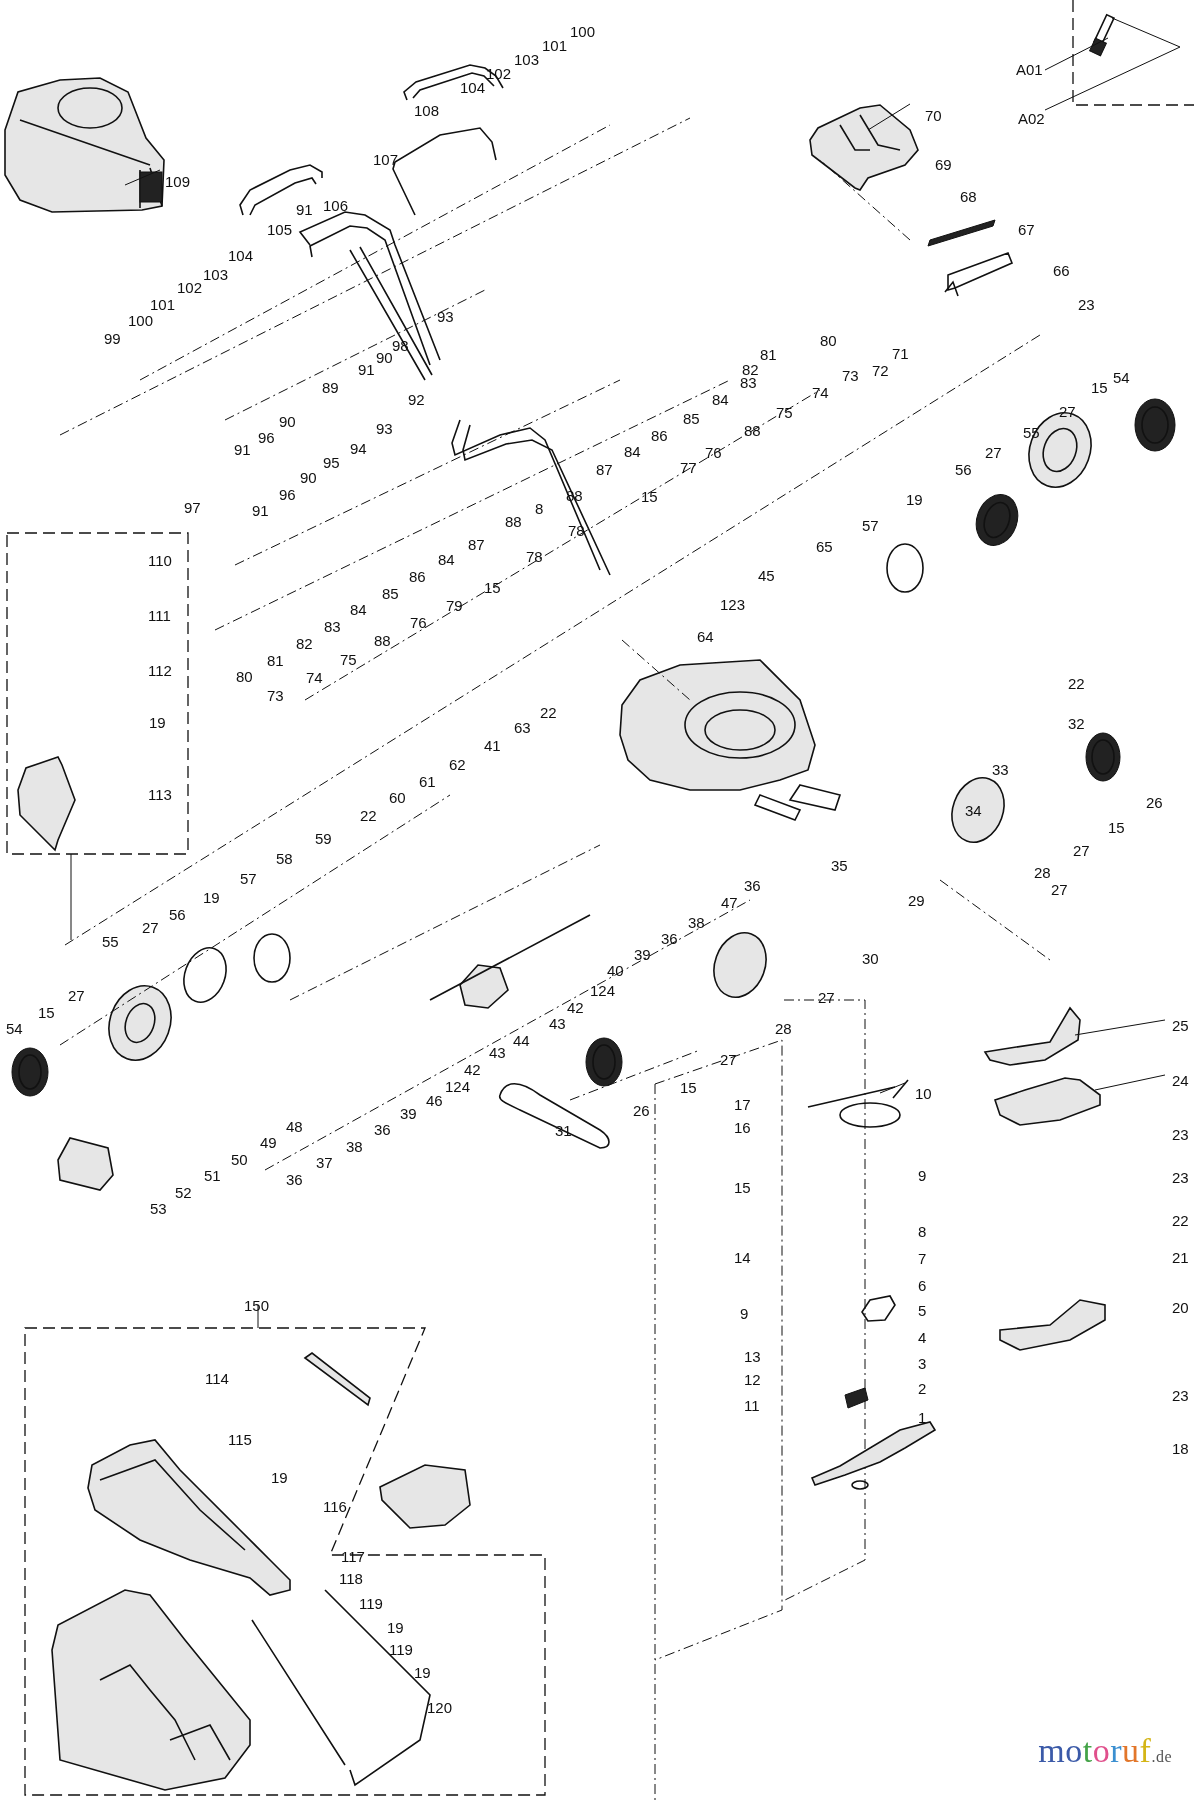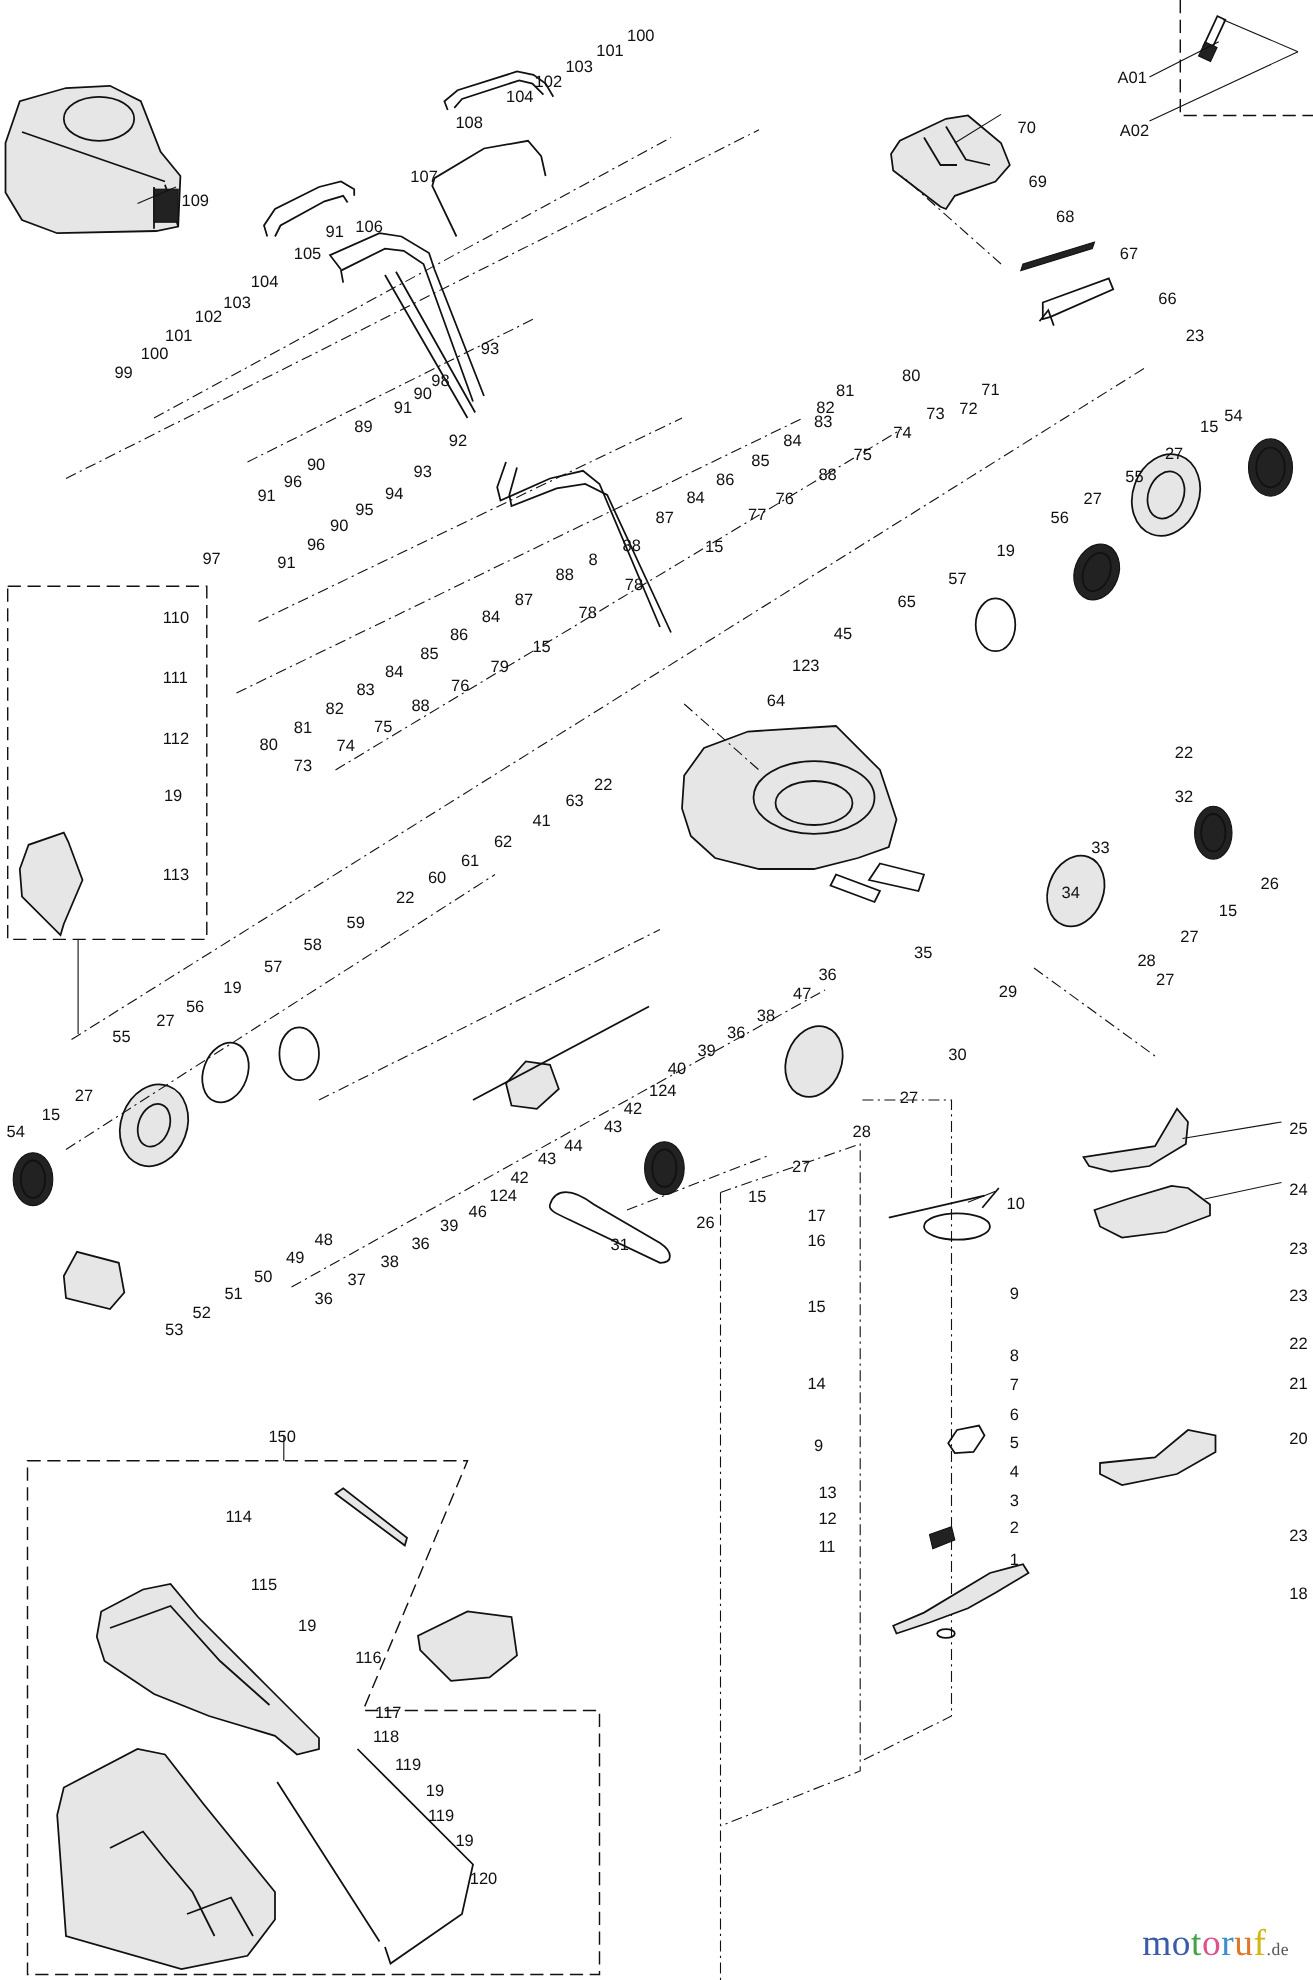--- a/index.html
+++ b/index.html
@@ -5,21 +5,21 @@
   html,body{margin:0;padding:0;background:#fff;}
   body{width:1194px;height:1800px;position:relative;overflow:hidden;font-family:"Liberation Sans",sans-serif;}
   #diagram{position:absolute;left:0;top:0;width:1194px;height:1800px;}
   .callout{font-family:"Liberation Sans",sans-serif;font-size:15px;fill:#111;}
   .part{fill:none;stroke:#111;stroke-width:1.6;}
   .partfill{fill:#e6e6e6;stroke:#111;stroke-width:1.6;}
   .dark{fill:#222;stroke:#111;stroke-width:1;}
   .leader{stroke:#111;stroke-width:1;}
   .axis{stroke:#111;stroke-width:1;stroke-dasharray:10,4,2,4;fill:none;}
   .box{stroke:#111;stroke-width:1.3;stroke-dasharray:12,6;fill:none;}
-  .logo{position:absolute;right:22px;bottom:14px;font-family:"Liberation Serif",serif;font-size:34px;letter-spacing:0.5px;}
+  .logo{position:absolute;right:22px;bottom:30px;font-family:"Liberation Serif",serif;font-size:34px;letter-spacing:0.5px;}
   .logo .de{font-size:16px;color:#555;}
 </style>
 </head>
 <body>
 
 <svg id="diagram" viewBox="0 0 1194 1800" xmlns="http://www.w3.org/2000/svg">
 
   <path class="box" d="M1073,0 L1073,105 L1194,105"></path>
   <rect class="box" x="7" y="533" width="181" height="321"></rect>
   <path class="box" d="M25,1328 L425,1328 L330,1555 L545,1555 L545,1795 L25,1795 Z"></path>

